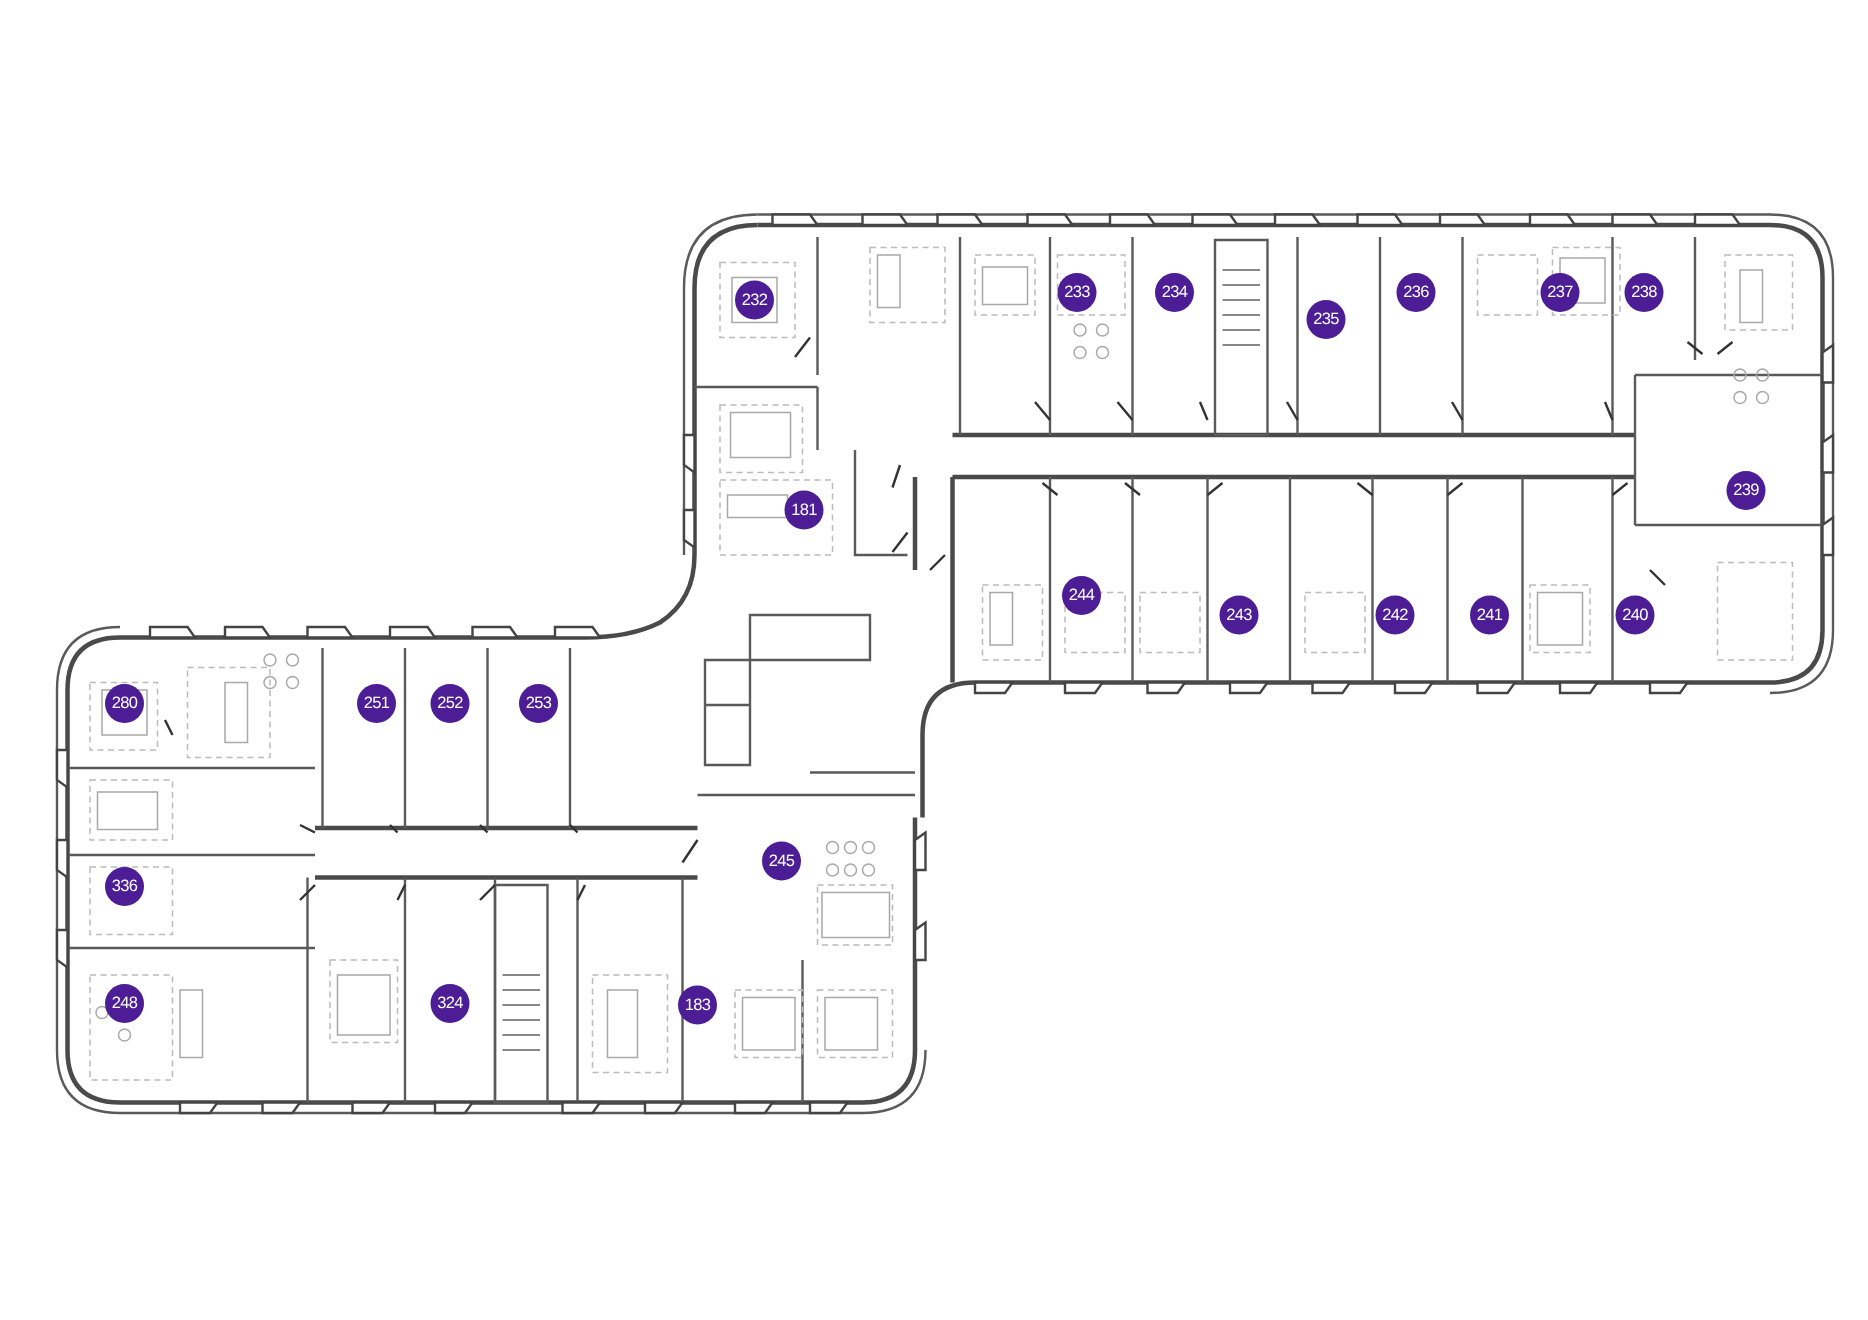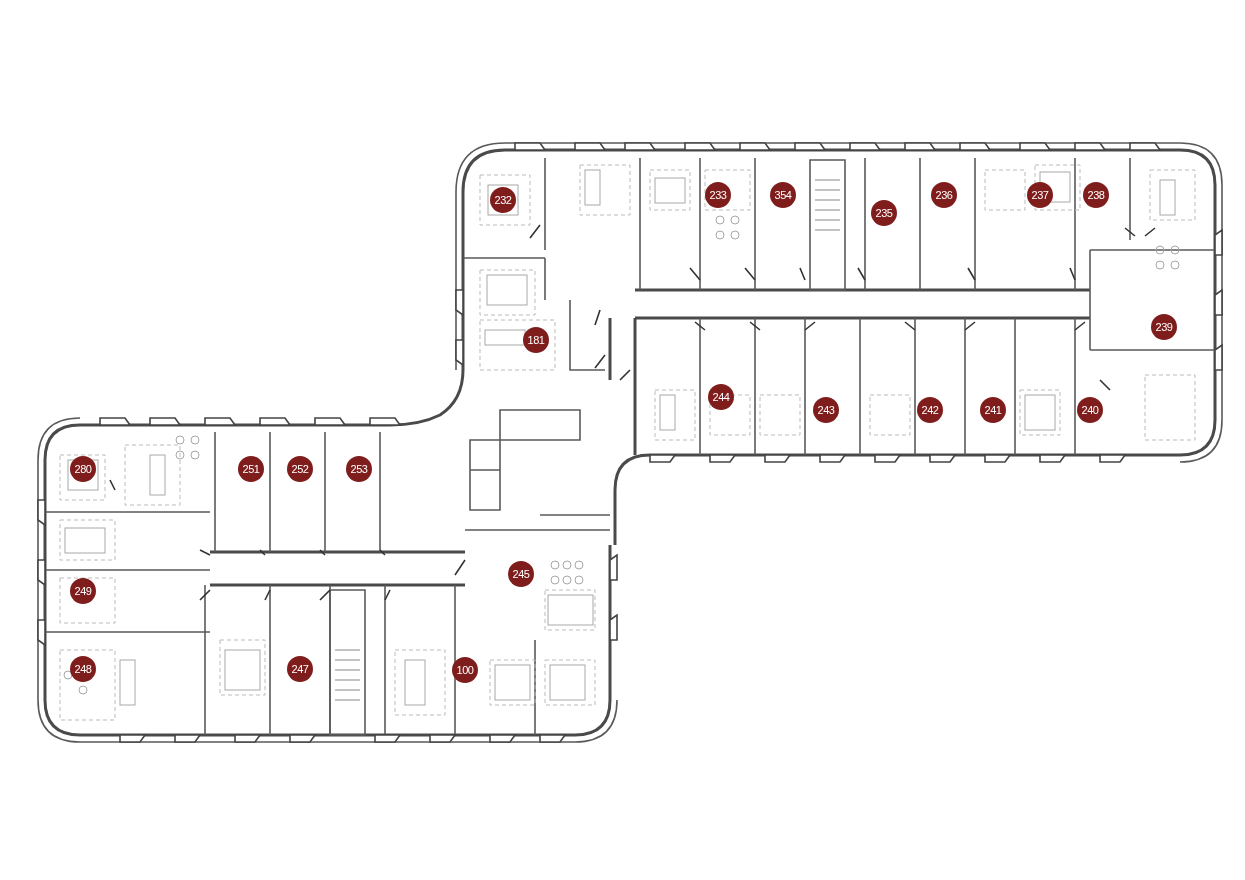--- a/index.html
+++ b/index.html
@@ -1,18 +1,18 @@
 <!DOCTYPE html>
 <html><head>
 <meta charset="utf-8">
 <style>
   html,body{margin:0;padding:0;background:#ffffff;}
   body{width:1245px;height:880px;position:relative;overflow:hidden;font-family:"Liberation Sans",sans-serif;}
   #plan{position:absolute;left:0;top:0;width:1245px;height:880px;}
-  .unit-badge{position:absolute;width:26px;height:26px;margin-left:-13px;margin-top:-13px;border-radius:50%;background:#7f1d1d;color:#ffffff;font-size:11px;letter-spacing:-0.5px;display:flex;align-items:center;justify-content:center;font-family:"Liberation Sans",sans-serif;}
+  .unit-badge{position:absolute;width:26px;height:26px;margin-left:-13px;margin-top:-13px;border-radius:50%;background:#4c1d95;color:#ffffff;font-size:11px;letter-spacing:-0.5px;display:flex;align-items:center;justify-content:center;font-family:"Liberation Sans",sans-serif;}
   .wall{stroke:#4a4a4a;stroke-width:3;fill:none;}
   .wall-thin{stroke:#5a5a5a;stroke-width:1.6;fill:none;}
   .inner{stroke:#888;stroke-width:1.2;fill:none;}
   .dash{stroke:#bbb;stroke-width:1;fill:none;stroke-dasharray:4 3;}
   .furn{stroke:#a8a8a8;stroke-width:1;fill:none;}
   .door{stroke:#333;stroke-width:1.6;}
   .balc{stroke:#444;stroke-width:1.6;fill:#fff;}
 </style>
 </head>
 <body>
@@ -141,33 +141,33 @@
     <path class="door" d="M540,225 L530,238 M600,310 L595,325 M605,355 L595,368 M690,268 L700,280 M745,268 L755,280 M800,268 L805,280 M858,268 L865,280 M968,268 L975,280 M1070,268 L1075,280 M1125,228 L1135,236 M1145,236 L1155,228"></path>
     <path class="door" d="M705,330 L695,322 M760,330 L750,322 M805,330 L815,322 M915,330 L905,322 M965,330 L975,322 M1075,330 L1085,322 M620,380 L630,370 M1100,380 L1110,390"></path>
     <path class="door" d="M110,480 L115,490 M200,550 L210,555 M260,550 L265,555 M320,550 L325,555 M380,550 L385,555 M200,600 L210,590 M265,600 L270,590 M320,600 L330,590 M385,600 L390,590 M455,575 L465,560"></path>
   </g>
 </svg>
 
 <div id="badges">
   <div class="unit-badge" style="left:536px;top:340px">181</div>
   <div class="unit-badge" style="left:503px;top:200px">232</div>
   <div class="unit-badge" style="left:718px;top:195px">233</div>
-  <div class="unit-badge" style="left:783px;top:195px">354</div>
+  <div class="unit-badge" style="left:783px;top:195px">234</div>
   <div class="unit-badge" style="left:884px;top:213px">235</div>
   <div class="unit-badge" style="left:944px;top:195px">236</div>
   <div class="unit-badge" style="left:1040px;top:195px">237</div>
   <div class="unit-badge" style="left:1096px;top:195px">238</div>
   <div class="unit-badge" style="left:1164px;top:327px">239</div>
   <div class="unit-badge" style="left:1090px;top:410px">240</div>
   <div class="unit-badge" style="left:993px;top:410px">241</div>
   <div class="unit-badge" style="left:930px;top:410px">242</div>
   <div class="unit-badge" style="left:826px;top:410px">243</div>
   <div class="unit-badge" style="left:721px;top:397px">244</div>
   <div class="unit-badge" style="left:521px;top:574px">245</div>
-  <div class="unit-badge" style="left:465px;top:670px">100</div>
-  <div class="unit-badge" style="left:300px;top:669px">247</div>
+  <div class="unit-badge" style="left:465px;top:670px">183</div>
+  <div class="unit-badge" style="left:300px;top:669px">324</div>
   <div class="unit-badge" style="left:83px;top:669px">248</div>
-  <div class="unit-badge" style="left:83px;top:591px">249</div>
+  <div class="unit-badge" style="left:83px;top:591px">336</div>
   <div class="unit-badge" style="left:83px;top:469px">280</div>
   <div class="unit-badge" style="left:251px;top:469px">251</div>
   <div class="unit-badge" style="left:300px;top:469px">252</div>
   <div class="unit-badge" style="left:359px;top:469px">253</div>
 </div>
 
 </body></html>

